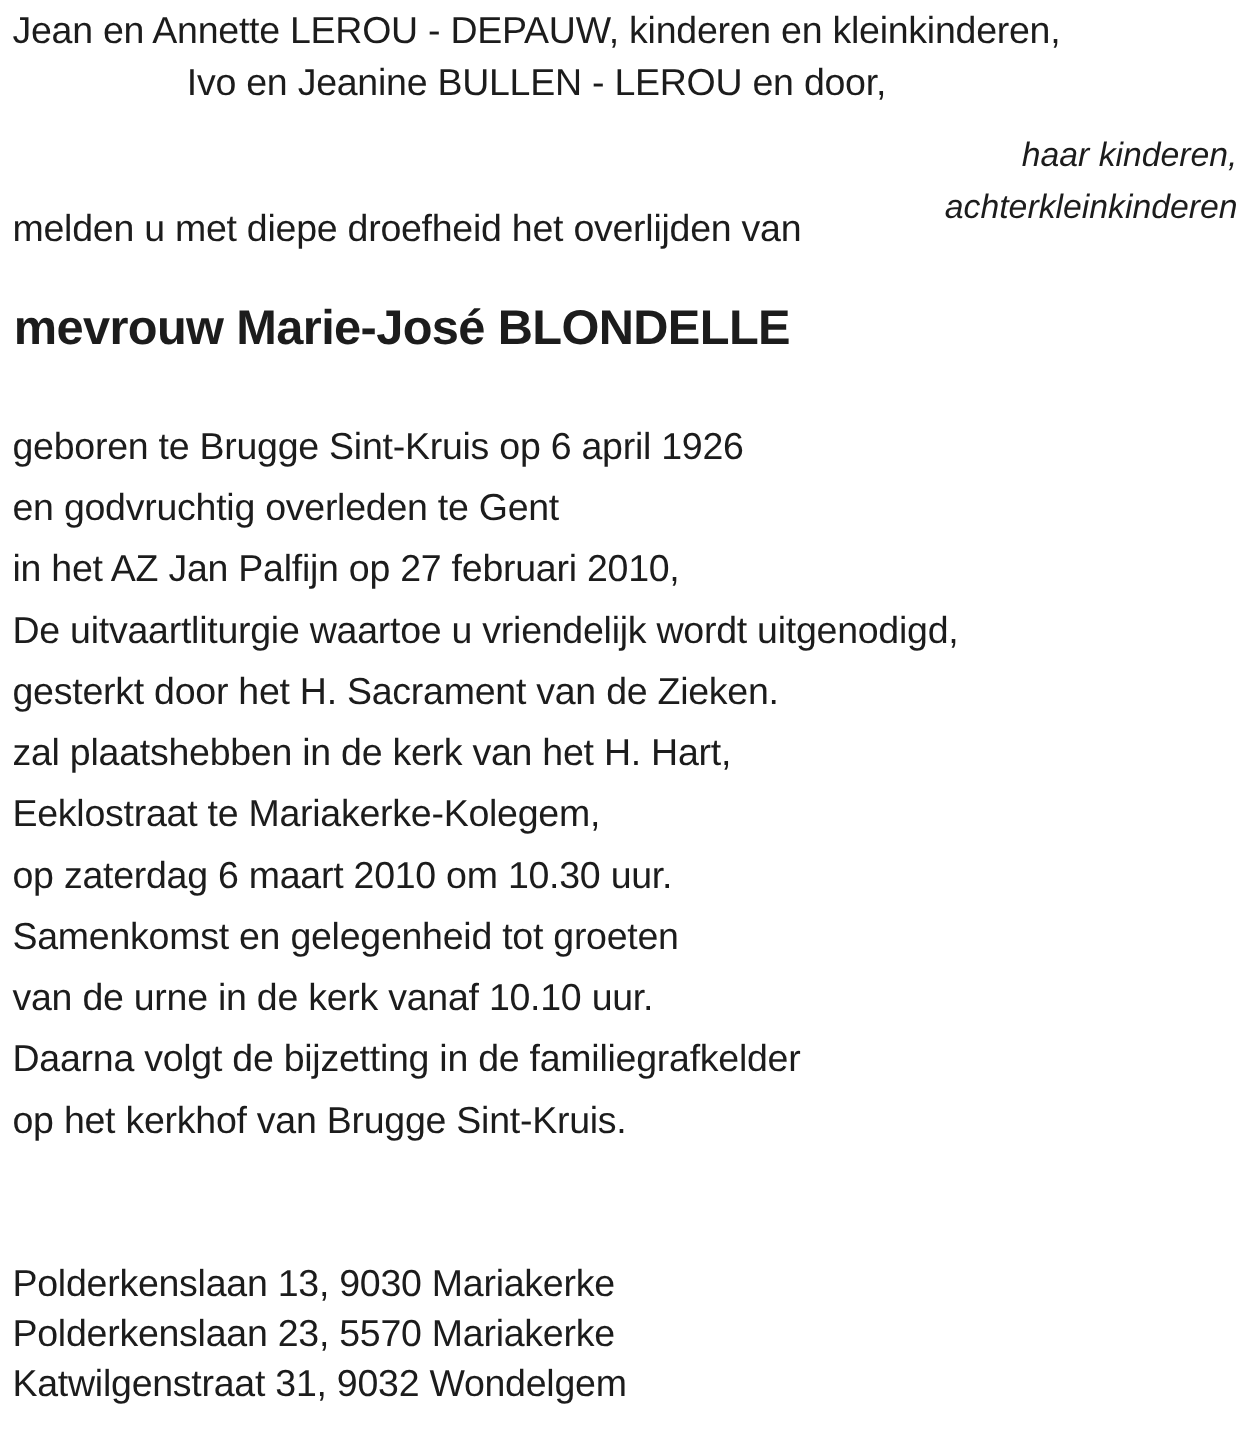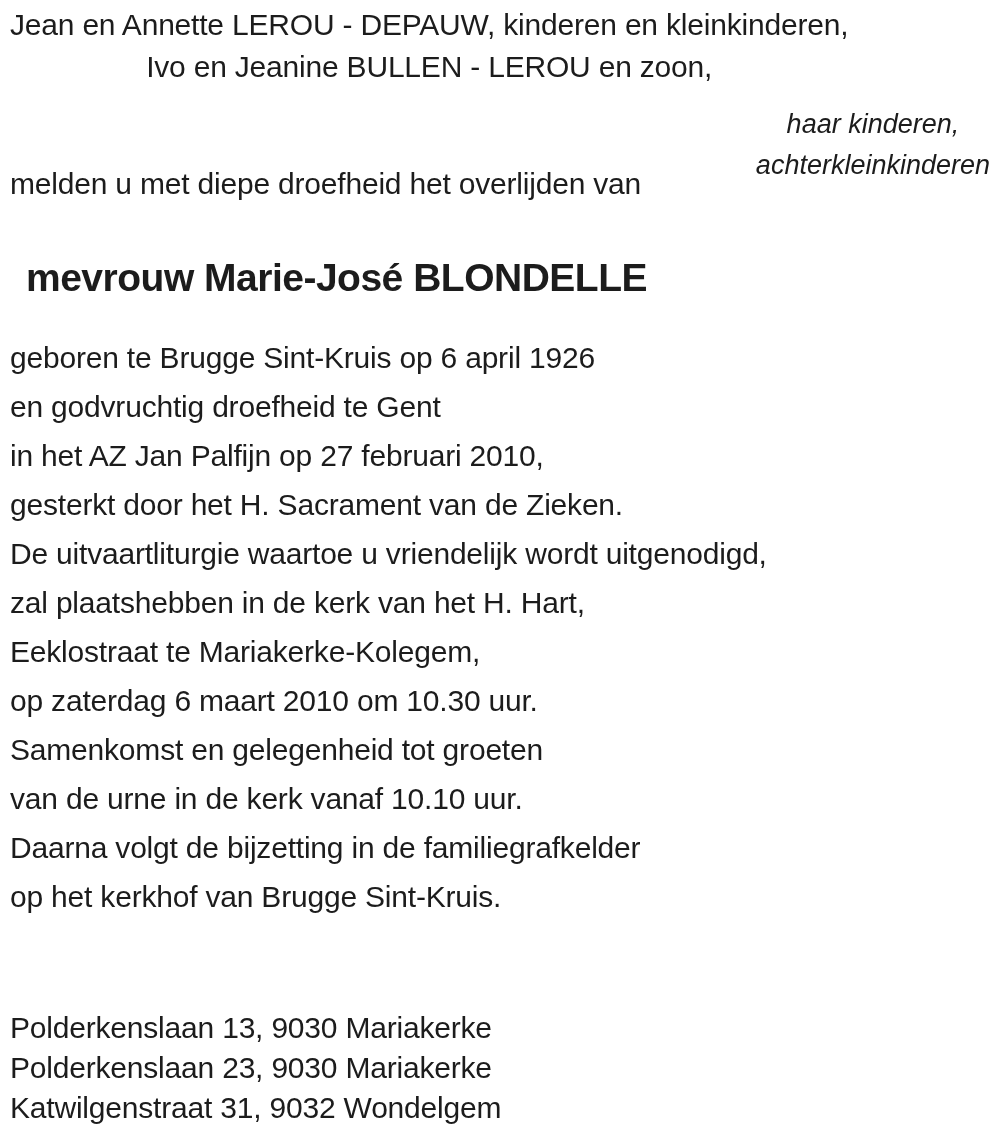--- a/index.html
+++ b/index.html
@@ -26,21 +26,21 @@
     white-space: nowrap;
     text-align: center;
   }
 
   .relatives-note {
     right: 10px;
     top: 104px;
     font-size: 27px;
     line-height: 41px;
     font-style: italic;
-    text-align: center;
+    text-align: right;
     white-space: nowrap;
   }
 
   .announcement-line {
     left: 10px;
     top: 163px;
     font-size: 30px;
     line-height: 42px;
     letter-spacing: -0.2px;
     white-space: nowrap;
@@ -72,44 +72,44 @@
     line-height: 40px;
     letter-spacing: -0.2px;
     white-space: nowrap;
   }
 </style>
 </head>
 <body>
 
 <div class="abs announcers">
   <div>Jean en Annette LEROU - DEPAUW, kinderen en kleinkinderen,</div>
-  <div>Ivo en Jeanine BULLEN - LEROU en zoon,</div>
+  <div>Ivo en Jeanine BULLEN - LEROU en door,</div>
 </div>
 
 <div class="abs relatives-note">
   <div>haar kinderen,</div>
   <div>achterkleinkinderen</div>
 </div>
 
 <div class="abs announcement-line">melden u met diepe droefheid het overlijden van</div>
 
-<h1 class="abs deceased-name" style="margin:16px">mevrouw Marie-José BLONDELLE</h1>
+<h1 class="abs deceased-name" style="margin:1px">mevrouw Marie-José BLONDELLE</h1>
 
 <div class="abs notice-body">
   <div>geboren te Brugge Sint-Kruis op 6 april 1926</div>
-  <div>en godvruchtig droefheid te Gent</div>
+  <div>en godvruchtig overleden te Gent</div>
   <div>in het AZ Jan Palfijn op 27 februari 2010,</div>
+  <div>De uitvaartliturgie waartoe u vriendelijk wordt uitgenodigd,</div>
   <div>gesterkt door het H. Sacrament van de Zieken.</div>
-  <div>De uitvaartliturgie waartoe u vriendelijk wordt uitgenodigd,</div>
   <div>zal plaatshebben in de kerk van het H. Hart,</div>
   <div>Eeklostraat te Mariakerke-Kolegem,</div>
   <div>op zaterdag 6 maart 2010 om 10.30 uur.</div>
   <div>Samenkomst en gelegenheid tot groeten</div>
   <div>van de urne in de kerk vanaf 10.10 uur.</div>
   <div>Daarna volgt de bijzetting in de familiegrafkelder</div>
   <div>op het kerkhof van Brugge Sint-Kruis.</div>
 </div>
 
 <div class="abs addresses">
   <div>Polderkenslaan 13, 9030 Mariakerke</div>
-  <div>Polderkenslaan 23, 9030 Mariakerke</div>
+  <div>Polderkenslaan 23, 5570 Mariakerke</div>
   <div>Katwilgenstraat 31, 9032 Wondelgem</div>
 </div>
 
 </body></html>

